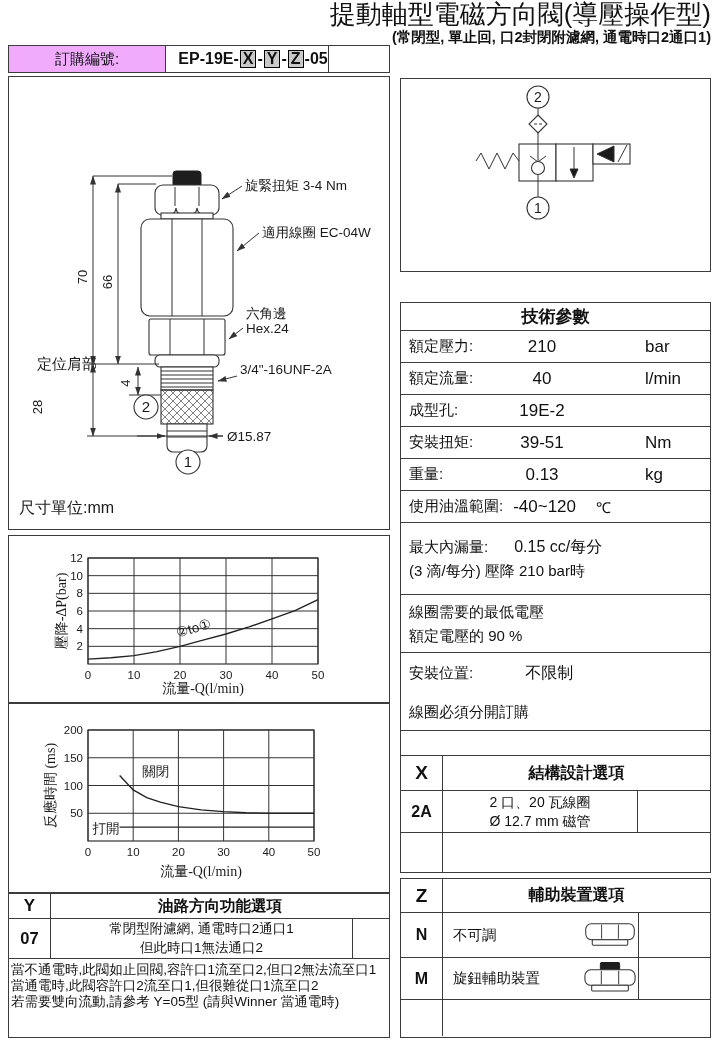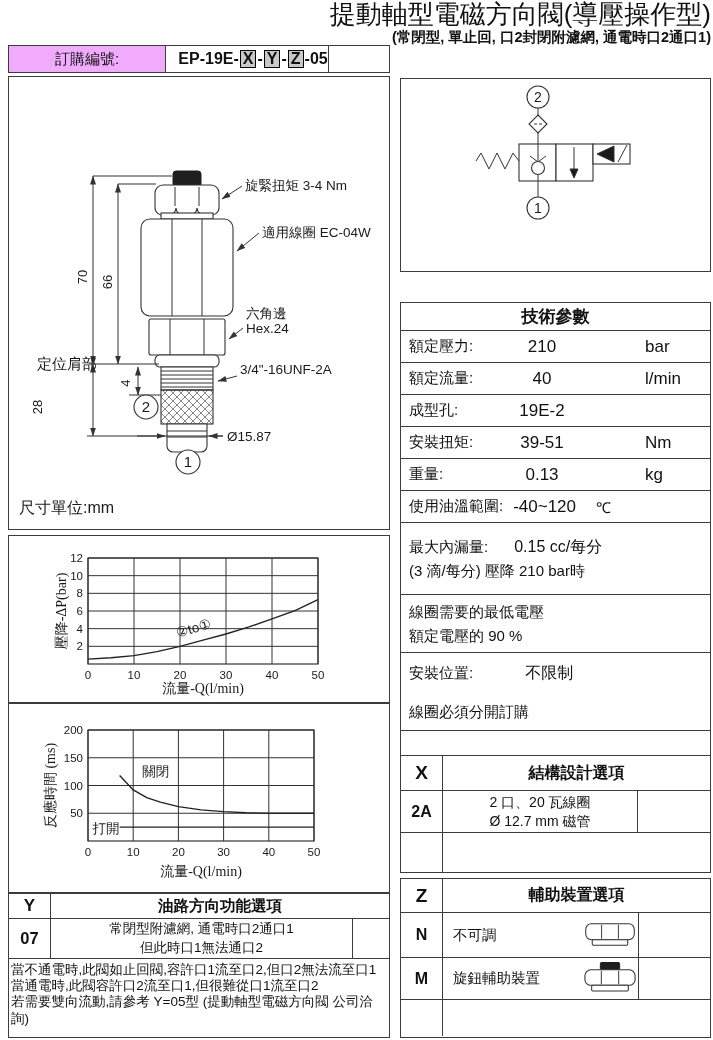--- a/index.html
+++ b/index.html
@@ -254,21 +254,21 @@
       <div class="code-col" style="font-size:16.5px;">07</div>
       <div class="desc-center" style="flex:0 0 302px;border-right:1.3px solid #3c3c3c;font-size:13.5px;">
         <div>常閉型附濾網, 通電時口2通口1</div>
         <div>但此時口1無法通口2</div>
       </div>
       <div class="fill-rest"></div>
     </div>
     <div class="yt-notes">
       <div>當不通電時,此閥如止回閥,容許口1流至口2,但口2無法流至口1</div>
       <div>當通電時,此閥容許口2流至口1,但很難從口1流至口2</div>
-      <div>若需要雙向流動,請參考 Y=05型 (提動軸型電磁方向閥 公司洽詢)</div>
+      <div>若需要雙向流動,請參考 Y=05型 (請與Winner 當通電時)</div>
     </div>
   </div>
 
   <div class="box symbol-box">
     <svg width="308" height="191" viewBox="0 0 308 191">
       <g class="thin">
         <circle cx="137" cy="18" r="11" class="wh"></circle>
         <line x1="137" y1="29" x2="137" y2="36"></line>
         <path d="M137,36 L146,45 L137,54 L128,45 Z" class="wh"></path>
         <line x1="133" y1="45" x2="141" y2="45" stroke-dasharray="3,2"></line>

